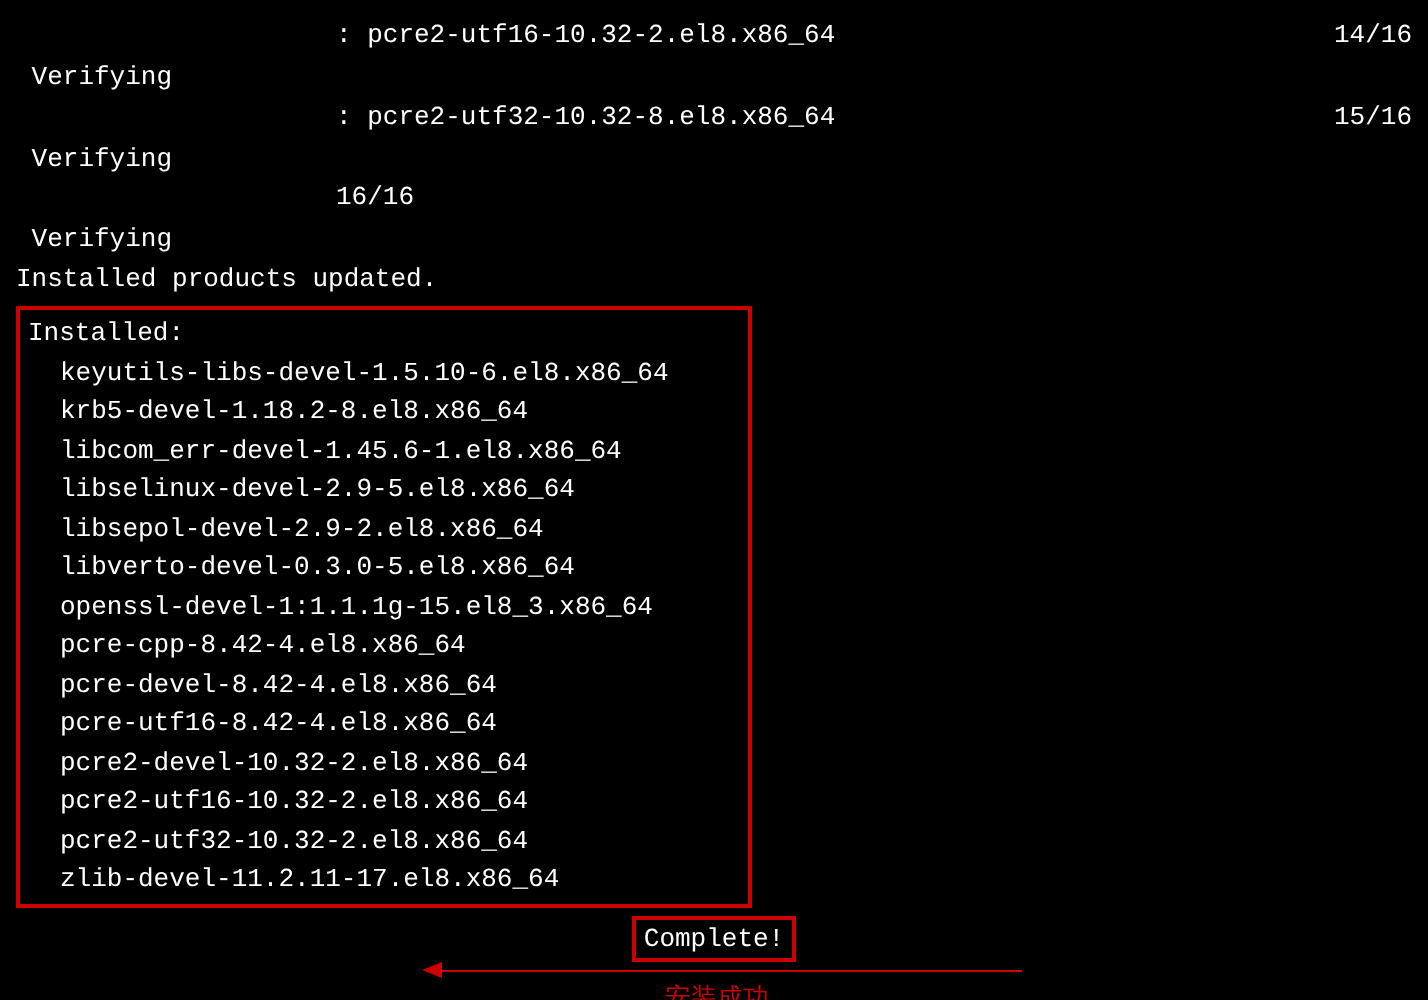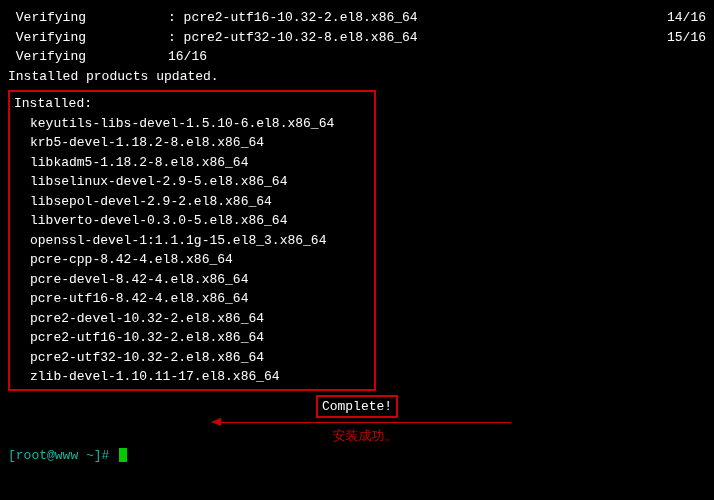--- a/index.html
+++ b/index.html
@@ -17,20 +17,21 @@
       width: 714px;
       height: 500px;
       position: relative;
     }
     .verify-line {
       display: flex;
       white-space: pre;
     }
     .verify-label {
       width: 160px;
+      margin-top: 21px;
     }
     .verify-pkg {
       flex: 1;
     }
     .verify-count {
       text-align: right;
     }
     .installed-section {
       border: 2px solid #cc0000;
       margin-top: 4px;
@@ -108,32 +109,32 @@
   <div class="verify-line">
     <span class="verify-label"> Verifying</span>
     <span class="verify-count">16/16</span>
   </div>
   <div>Installed products updated.</div>
 
   <div class="installed-section">
     <div class="installed-header">Installed:</div>
     <div class="installed-item">keyutils-libs-devel-1.5.10-6.el8.x86_64</div>
     <div class="installed-item">krb5-devel-1.18.2-8.el8.x86_64</div>
-    <div class="installed-item">libkadm5-1.18.2-8.el8.x86_64</div>
+    <div class="installed-item">libcom_err-devel-1.45.6-1.el8.x86_64</div>
     <div class="installed-item">libselinux-devel-2.9-5.el8.x86_64</div>
     <div class="installed-item">libsepol-devel-2.9-2.el8.x86_64</div>
     <div class="installed-item">libverto-devel-0.3.0-5.el8.x86_64</div>
     <div class="installed-item">openssl-devel-1:1.1.1g-15.el8_3.x86_64</div>
     <div class="installed-item">pcre-cpp-8.42-4.el8.x86_64</div>
     <div class="installed-item">pcre-devel-8.42-4.el8.x86_64</div>
     <div class="installed-item">pcre-utf16-8.42-4.el8.x86_64</div>
     <div class="installed-item">pcre2-devel-10.32-2.el8.x86_64</div>
     <div class="installed-item">pcre2-utf16-10.32-2.el8.x86_64</div>
     <div class="installed-item">pcre2-utf32-10.32-2.el8.x86_64</div>
-    <div class="installed-item">zlib-devel-1.10.11-17.el8.x86_64</div>
+    <div class="installed-item">zlib-devel-11.2.11-17.el8.x86_64</div>
   </div>
 
   <div class="complete-wrapper">
     <span class="complete-box">
       <span>Complete!</span>
     </span>
     <span class="arrow-line">
       <span class="arrow-head"></span>
       <span class="arrow-shaft"></span>
     </span>

